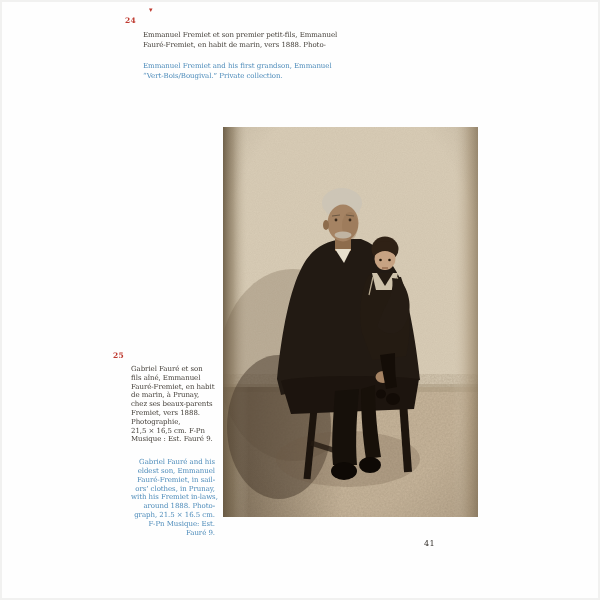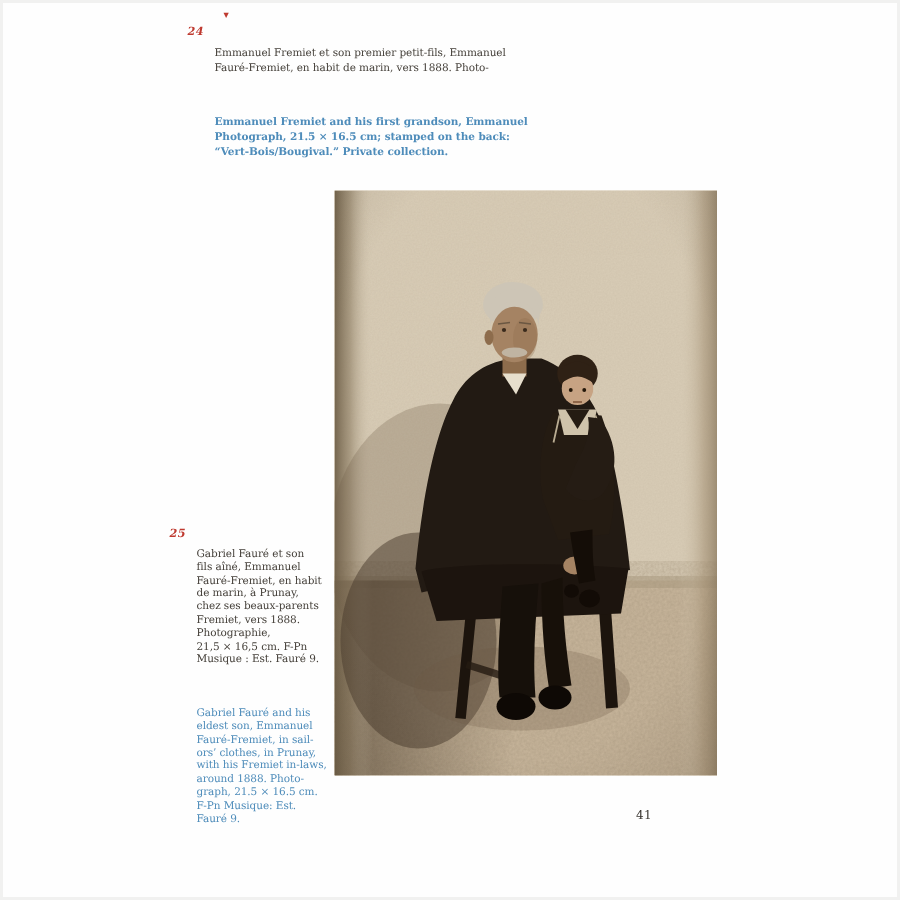--- a/index.html
+++ b/index.html
@@ -9,29 +9,29 @@
     color:var(--ink,#45403a);overflow:hidden;
     box-shadow:inset 0 0 0 2px #f1f1f0;
   }
   .ornament{
     position:absolute;left:149px;top:7px;font-size:7px;line-height:7px;
     color:var(--red,#bf3a30);
   }
   .entry{position:absolute;font-size:7px;}
   .entry .num{
     position:absolute;left:0;top:0;color:var(--red,#bf3a30);
-    font-weight:bold;font-size:7.5px;letter-spacing:.2px;font-style:italic;
+    font-weight:bold;font-size:7.5px;letter-spacing:.2px;
   }
   .entry .cap span{display:block;white-space:nowrap;letter-spacing:-0.05px;}
   .entry-24{left:125px;top:16px;}
   .entry-24 .cap{margin-left:18px;width:170px;line-height:10px;}
-  .entry-24 .cap.en{margin-top:26px;font-weight:bold;}
+  .entry-24 .cap.en{margin-top:11px;}
   .entry-25{left:113px;top:351px;}
   .entry-25 .cap{margin-left:18px;width:84px;line-height:8.8px;}
-  .entry-25 .cap.en{margin-top:27px;}
+  .entry-25 .cap.en{margin-top:14px;text-align:right;}
   .cap.fr{color:var(--ink,#45403a);margin-top:14px;}
   .cap.en{color:var(--blue,#4e8cba);}
   .photo{
     position:absolute;left:223px;top:127px;width:255px;height:390px;
     background:#d9cdb7;
   }
   .photo svg{display:block;width:255px;height:390px;}
   .pagenum{
     position:absolute;left:424px;top:539px;font-size:8px;color:#37332e;
     letter-spacing:.3px;
@@ -45,21 +45,20 @@
   <span class="ornament">▾</span>
 
   <div class="entry entry-24">
     <span class="num">24</span>
     <div class="cap fr">
       <span>Emmanuel Fremiet et son premier petit-fils, Emmanuel</span>
       <span>Fauré-Fremiet, en habit de marin, vers 1888. Photo-</span>
     </div>
     <div class="cap en">
       <span>Emmanuel Fremiet and his first grandson, Emmanuel</span>
-      <span>Photograph, 21.5 × 16.5 cm; stamped on the back:</span>
       <span>“Vert-Bois/Bougival.” Private collection.</span>
     </div>
   </div>
 
   <div class="entry entry-25">
     <span class="num">25</span>
     <div class="cap fr">
       <span>Gabriel Fauré et son</span>
       <span>fils aîné, Emmanuel</span>
       <span>Fauré-Fremiet, en habit</span>

